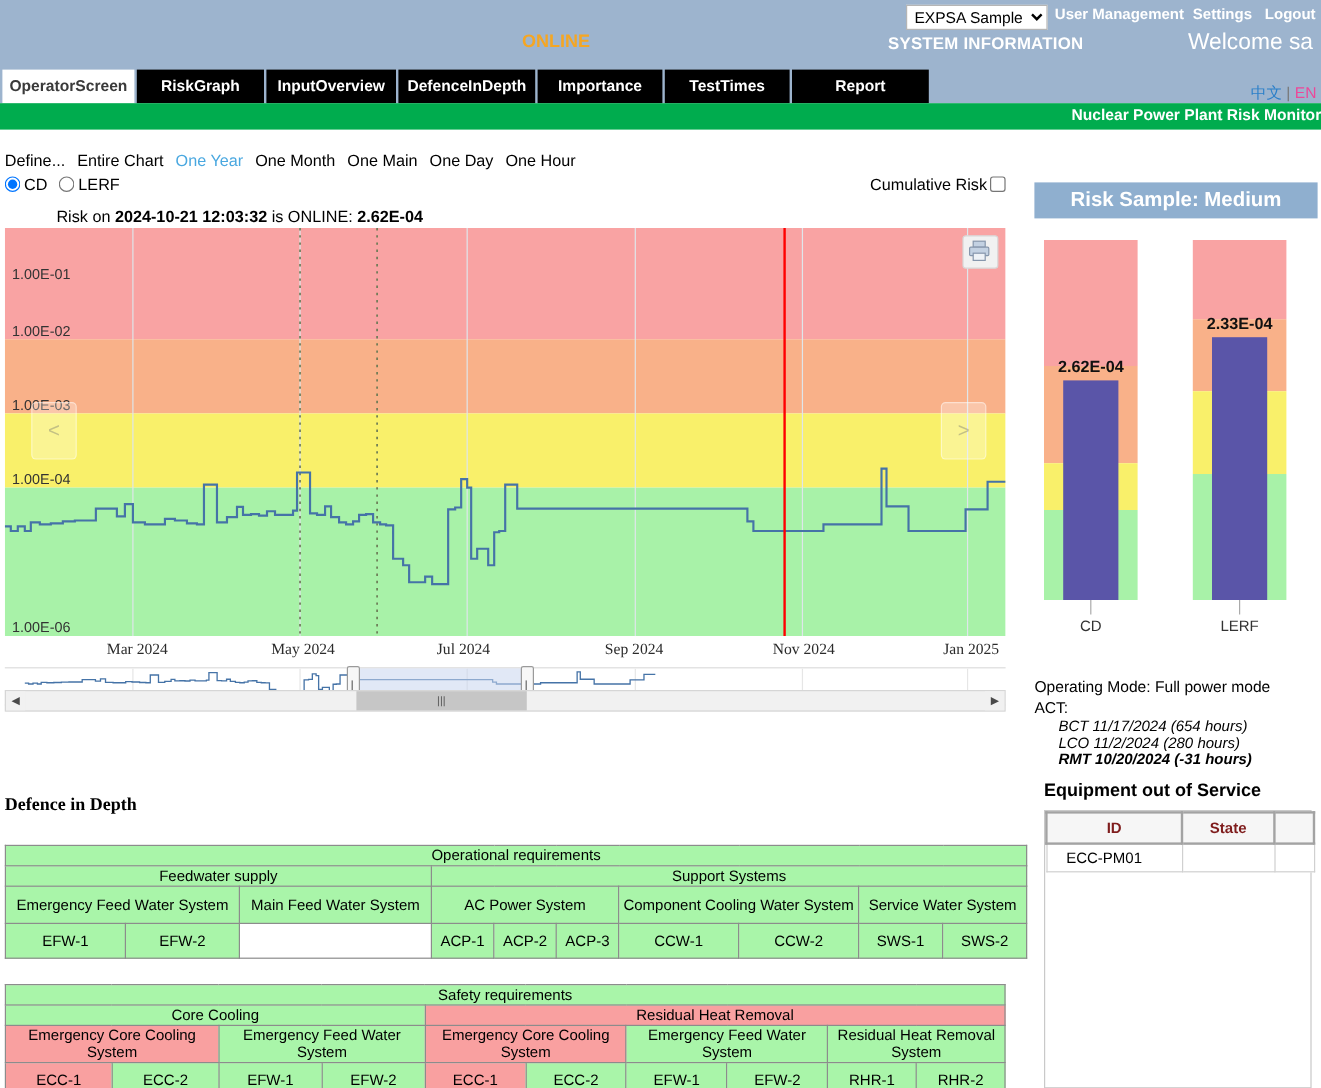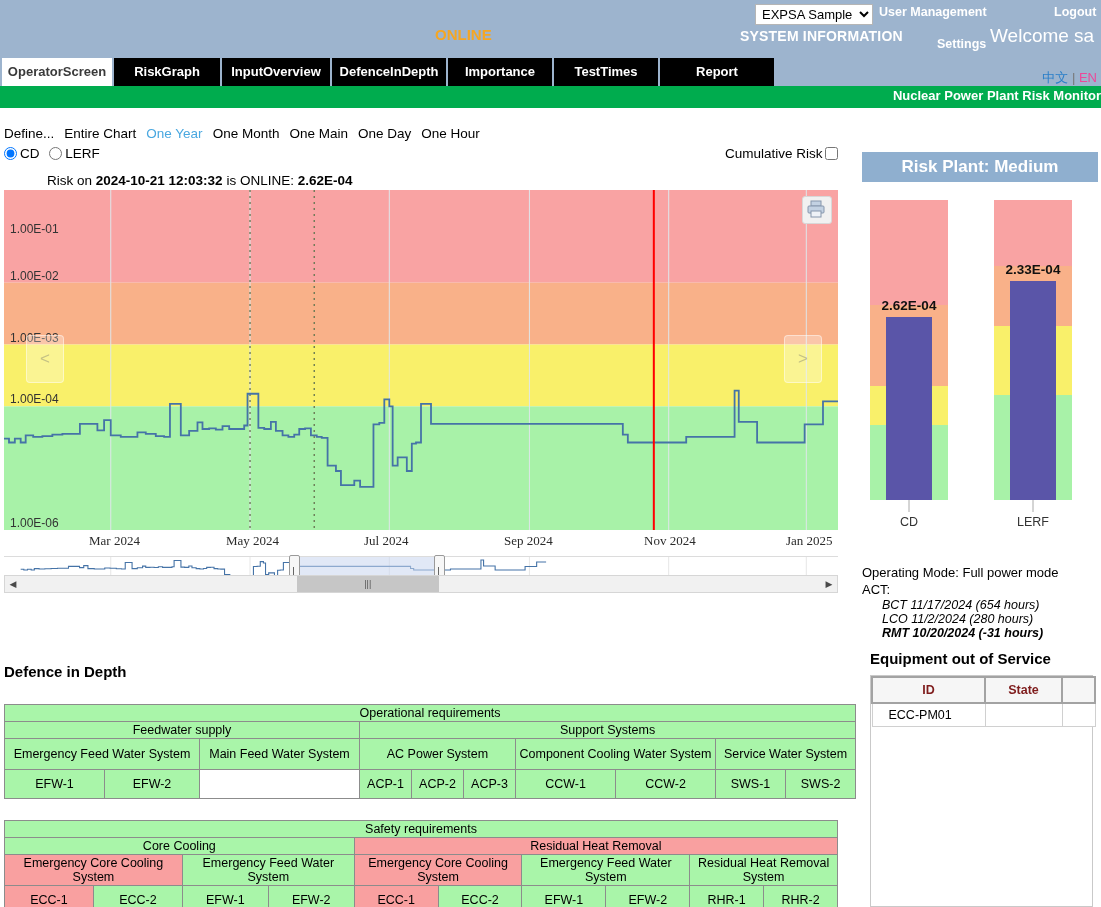--- a/index.html
+++ b/index.html
@@ -33,21 +33,21 @@
   .plant-select{
     position:absolute;left:755px;top:4px;width:118px;height:21px;
     font-family:"Liberation Sans", sans-serif;font-size:13px;
     border:1px solid #b5b5b5;background:#ffffff;color:#000;padding:0 2px;
   }
   .hdr-link{
     position:absolute;top:5px;font-size:12.5px;font-weight:bold;color:#ffffff;
     white-space:nowrap;cursor:pointer;
   }
   #lnk-user{left:879px;}
-  #lnk-settings{left:937px;margin-top:32px;}
+  #lnk-settings{left:994px;}
   #lnk-logout{left:1054px;}
   .welcome{
     position:absolute;left:990px;top:25px;font-size:19px;color:#ffffff;white-space:nowrap;
   }
   .lang{
     position:absolute;right:4px;top:69px;font-size:13px;white-space:nowrap;
   }
   .lang .zh{color:#2a7fc9;cursor:pointer;}
   .lang .sep{color:#777;}
   .lang .en{color:#ec4899;cursor:pointer;}
@@ -123,21 +123,21 @@
   .hscroll .btn{
     position:absolute;top:0;width:16px;height:16px;background:#f1f1f1;color:#4a4a4a;
     font-size:9px;text-align:center;line-height:16px;cursor:pointer;
   }
   .hscroll .thumb{
     position:absolute;top:0;height:16px;background:#c6c6c6;color:#555;font-size:9px;
     text-align:center;line-height:16px;cursor:pointer;
   }
 
   
-  .did-title{position:absolute;left:4px;top:663px;font-size:15px;font-weight:bold;color:#000;}
+  .did-title{position:absolute;left:4px;top:663px;font-size:15px;font-weight:bold;color:#000;font-family:Liberation Serif, serif;}
   table.did{
     position:absolute;border-collapse:collapse;table-layout:fixed;
     font-size:12.5px;color:#000;
   }
   table.did td{
     border:1px solid #8c8c8c;text-align:center;vertical-align:middle;
     padding:1px 2px;line-height:14px;
   }
   .cell-green{background:#a9f5a9;}
   .cell-red{background:#f9a0a0;margin-left:28px;}
@@ -370,21 +370,21 @@
           <td class="cell-red" style="height:26px">ECC-1</td>
           <td class="cell-green" style="height:26px">ECC-2</td>
           <td class="cell-green" style="height:26px">EFW-1</td>
           <td class="cell-green" style="height:26px">EFW-2</td>
           <td class="cell-green" style="height:26px">RHR-1</td>
           <td class="cell-green" style="height:26px">RHR-2</td>
         </tr>
       </tbody>
     </table>
 
-  <div class="rp-title">Risk Plant: Medium</div>
+  <div class="rp-title">Risk Sample: Medium</div>
   <div class="rp-chart">
     <svg id="rp-svg" width="236" height="368">
         <rect x="8" y="14" width="78" height="105" fill="#f9a3a3"></rect>
         <rect x="8" y="119" width="78" height="81" fill="#f9b189"></rect>
         <rect x="8" y="200" width="78" height="39" fill="#f9f06a"></rect>
         <rect x="8" y="239" width="78" height="75" fill="#a8f2a8"></rect>
         <rect x="24" y="131" width="46" height="183" fill="#5a55a8"></rect>
         <text x="47" y="124" text-anchor="middle" font-size="13.5" font-weight="bold" fill="#111" font-family="&quot;Liberation Sans&quot;, sans-serif">2.62E-04</text>
         <line x1="47" y1="314" x2="47" y2="326" stroke="#aaa" stroke-width="1"></line>
         <text x="47" y="340" text-anchor="middle" font-size="12.5" fill="#333" font-family="&quot;Liberation Sans&quot;, sans-serif">CD</text>

